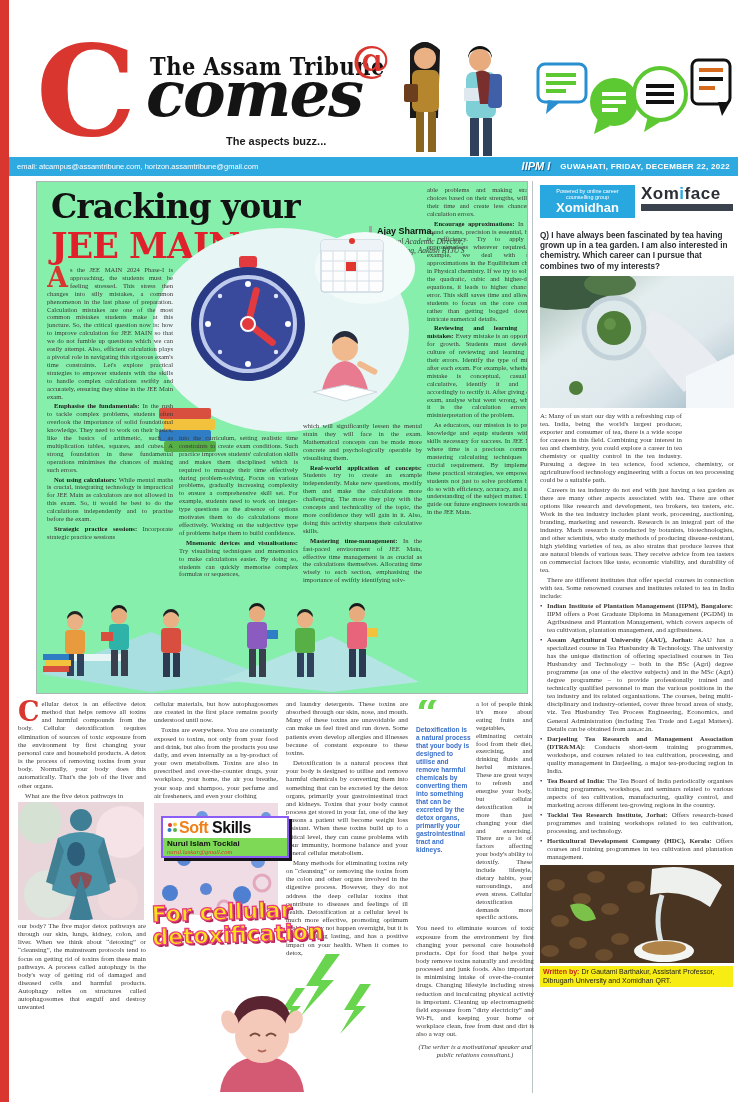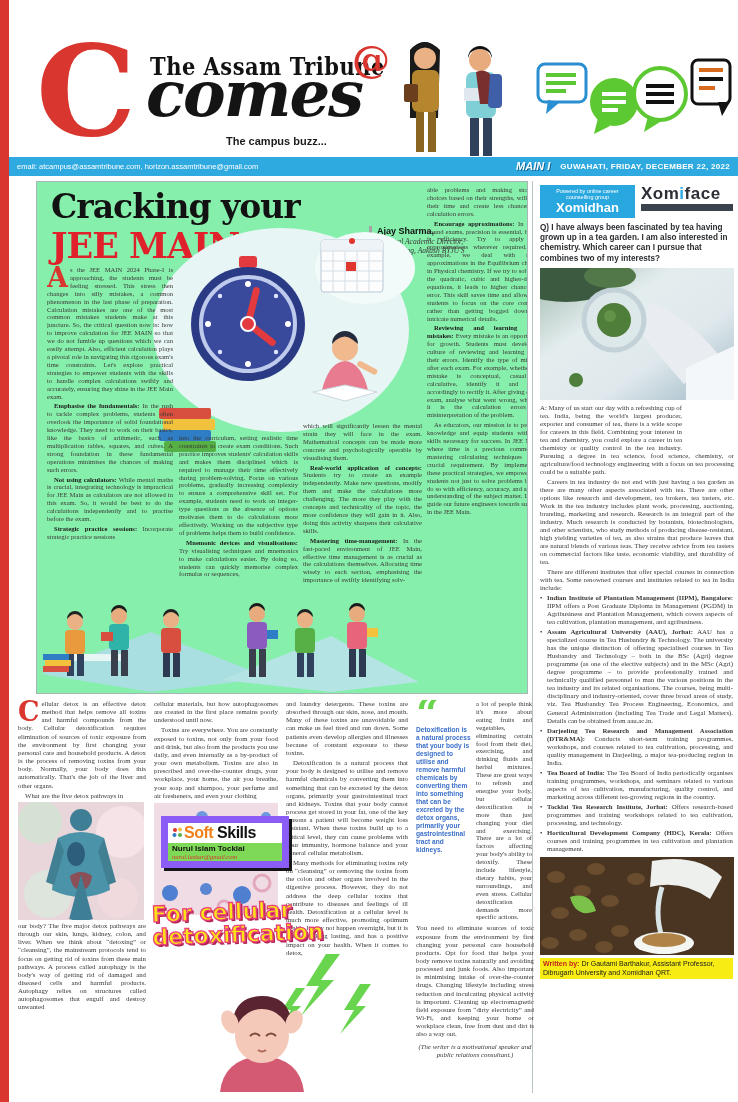--- a/index.html
+++ b/index.html
@@ -37,21 +37,21 @@
   .c4{left:390px;top:4px;width:114px;height:472px}
   
   .sidebar{left:532px;top:181px;width:206px;height:912px;border-left:1px solid #b9c2c4;padding:4px 5px 0 7px;background:#fff;overflow:hidden}
   .logorow{display:flex;gap:6px;align-items:flex-start}
   .pbox{width:96px;background:#29a8e0;color:#fff;text-align:center;padding:3px 2px}
   .pbox .small{font:5.5px/1.15 "Liberation Sans",sans-serif}
   .pbox .big{font:bold 13px/1.1 "Liberation Sans",sans-serif}
   .xlogo{font:bold 17px/1 "Liberation Sans",sans-serif;color:#2b2f36;letter-spacing:.5px}
   .xlogo .idot{color:#29a8e0}
   .xtagbar{width:92px;height:7px;background:#39424d;margin-top:2px}
-  .question{margin-top:5px;font:bold 8.2px/1.25 "Liberation Sans",sans-serif;color:#2a2d30}
+  .question{margin-top:13px;font:bold 8.2px/1.25 "Liberation Sans",sans-serif;color:#2a2d30}
   .qphoto{width:194px;height:132px;margin-top:4px;display:block}
   .qabadge{left:114px;top:166px;width:62px;height:106px;background:#fff;border:2px solid #9cc3e0;text-align:center;padding-top:4px;z-index:6}
   .qabadge .qa{font:bold 16px/1 "DejaVu Serif",serif;color:#cc2229}
   .qabadge .amp{color:#3f8fd6;font-style:italic}
   .qabadge .career{font:6px/1.4 "Liberation Sans",sans-serif;color:#b9c4cd;letter-spacing:2.5px}
   .qabadge .qm{font:bold 46px/1 "DejaVu Sans",sans-serif;color:#3f8fd6}
   .answer{margin-top:4px;font:6.8px/1.18 "Liberation Serif",serif;color:#3b3734;text-align:justify;width:194px}
   .answer p{margin:0 0 2px}
   .answer p+p{text-indent:7px}
   .badge-spacer{float:right;width:52px;height:44px}
@@ -66,21 +66,21 @@
   .dcol{position:absolute;top:0;overflow:hidden}
   .d1{left:4px;width:128px;height:396px}
   .d2{left:140px;width:124px;height:396px;overflow:visible}
   .d3{left:272px;width:122px;height:396px;z-index:2}
   .d4{left:402px;width:118px;height:396px;z-index:2}
   .dbt{font:6.8px/1.2 "Liberation Serif",serif;color:#3b3734;text-align:justify}
   .dbt p{margin:0 0 2px}
   .dbt p+p{text-indent:7px}
   .anatomy{width:126px;height:118px;display:block;margin:2px 0}
   .cells{width:124px;height:112px;display:block;margin-top:3px}
-  .skillsbox{left:147px;top:116px;width:128px;background:#fff;border:7px solid #8b5cf6;box-shadow:3px 3px 0 #15151a;z-index:5;padding:2px 4px}
+  .skillsbox{left:147px;top:116px;width:128px;background:#fff;border:2px solid #8b5cf6;box-shadow:3px 3px 0 #15151a;z-index:5;padding:2px 4px}
   .skillstitle{font:bold 16px/1.05 "Liberation Sans",sans-serif;letter-spacing:-.5px}
   .skillstitle .w1{color:#f08019}
   .skillstitle .w2{color:#121212}
   .skillsgreen{background:#7ed957;margin:1px -4px -2px;padding:1px 4px}
   .skillsname{font:bold 8px/1.15 "Liberation Sans",sans-serif;color:#111}
   .skillsemail{font:italic 6.5px/1.1 "Liberation Serif",serif;color:#d8362e}
   .detoxhl{left:138px;top:200px;width:230px;z-index:6;transform:rotate(-2deg);font:bold 22px/1.04 "DejaVu Sans",sans-serif;color:#ffe317;-webkit-text-stroke:1.3px #e8407a;text-shadow:2px 2px 0 #b32355}
   .faceart{left:196px;top:244px;width:176px;height:150px;z-index:3}
   .quoterow{display:flex;gap:4px}
   .quotecol{width:56px}
@@ -94,21 +94,21 @@
 <body>
 
 <div id="page">
   <div class="abs redstrip"></div>
 
   <div>
     <div class="abs brand-c">C</div>
     <div class="abs brand-top">The Assam Tribune</div>
     <div class="abs brand-at">@</div>
     <div class="abs brand-script">comes</div>
-    <div class="abs tagline">The campus buzz...</div>
+    <div class="abs tagline">The aspects buzz...</div>
 
     <svg class="abs" style="left:380px;top:36px" width="150" height="122" viewBox="0 0 150 122">
       <g>
         <path d="M30 14 q14 -16 30 0 l-2 68 h-10 l1 -40 h-10 l1 40 h-10 z" fill="#1a1a1a"></path>
         <circle cx="45" cy="22" r="11" fill="#eab184"></circle>
         <path d="M33 18 a12 12 0 0 1 24 0 l-3 -3 q-9 -7 -18 0 z" fill="#1a1a1a"></path>
         <rect x="32" y="34" width="27" height="42" rx="6" fill="#b5862e"></rect>
         <rect x="36" y="76" width="8" height="40" fill="#8a6522"></rect>
         <rect x="48" y="76" width="8" height="40" fill="#8a6522"></rect>
         <rect x="24" y="48" width="14" height="18" rx="2" fill="#6b3f1e"></rect>
@@ -153,21 +153,21 @@
         <rect x="163" y="10" width="24" height="4" fill="#d86a1e"></rect>
         <rect x="163" y="19" width="24" height="4" fill="#111"></rect>
         <rect x="163" y="28" width="16" height="4" fill="#d86a1e"></rect>
       </g>
     </svg>
   </div>
 
   <div class="abs bluebar">
     <span class="email">email: atcampus@assamtribune.com, horizon.assamtribune@gmail.com</span>
     <span class="barright">
-      <span class="pagelabel">MAIN I</span>
+      <span class="pagelabel">IIPM I</span>
       <span class="dateline">GUWAHATI, FRIDAY, DECEMBER 22, 2022</span>
     </span>
   </div>
 
   <div class="abs cyanbox" style="position:absolute">
     <div class="abs hl1">Cracking your</div>
     <div class="abs hl2">JEE MAIN</div>
 
     <div class="abs byline">
       <div class="byname">Ajay Sharma,</div>

